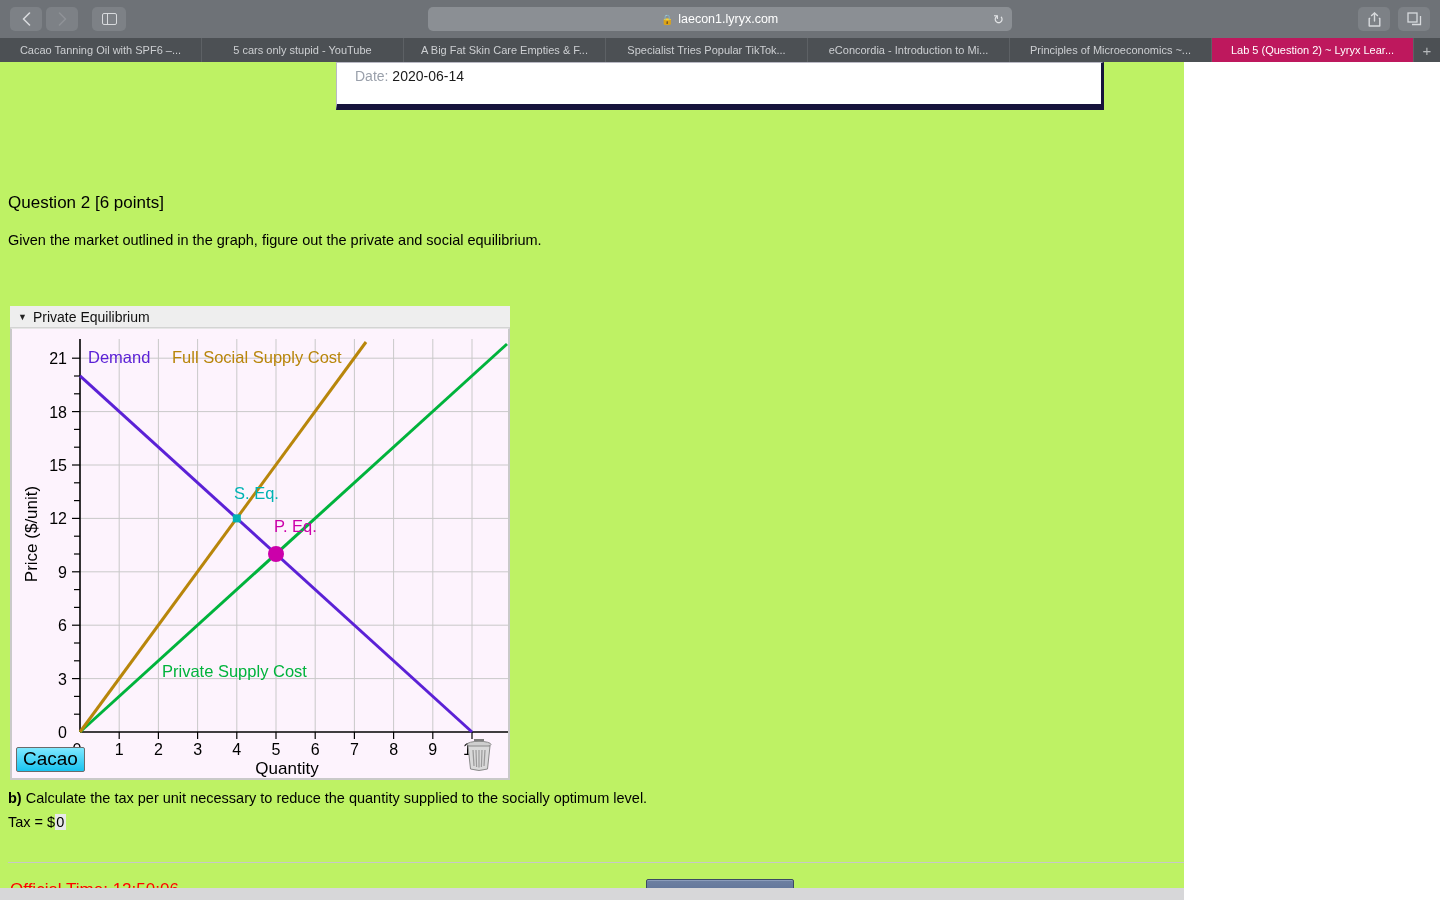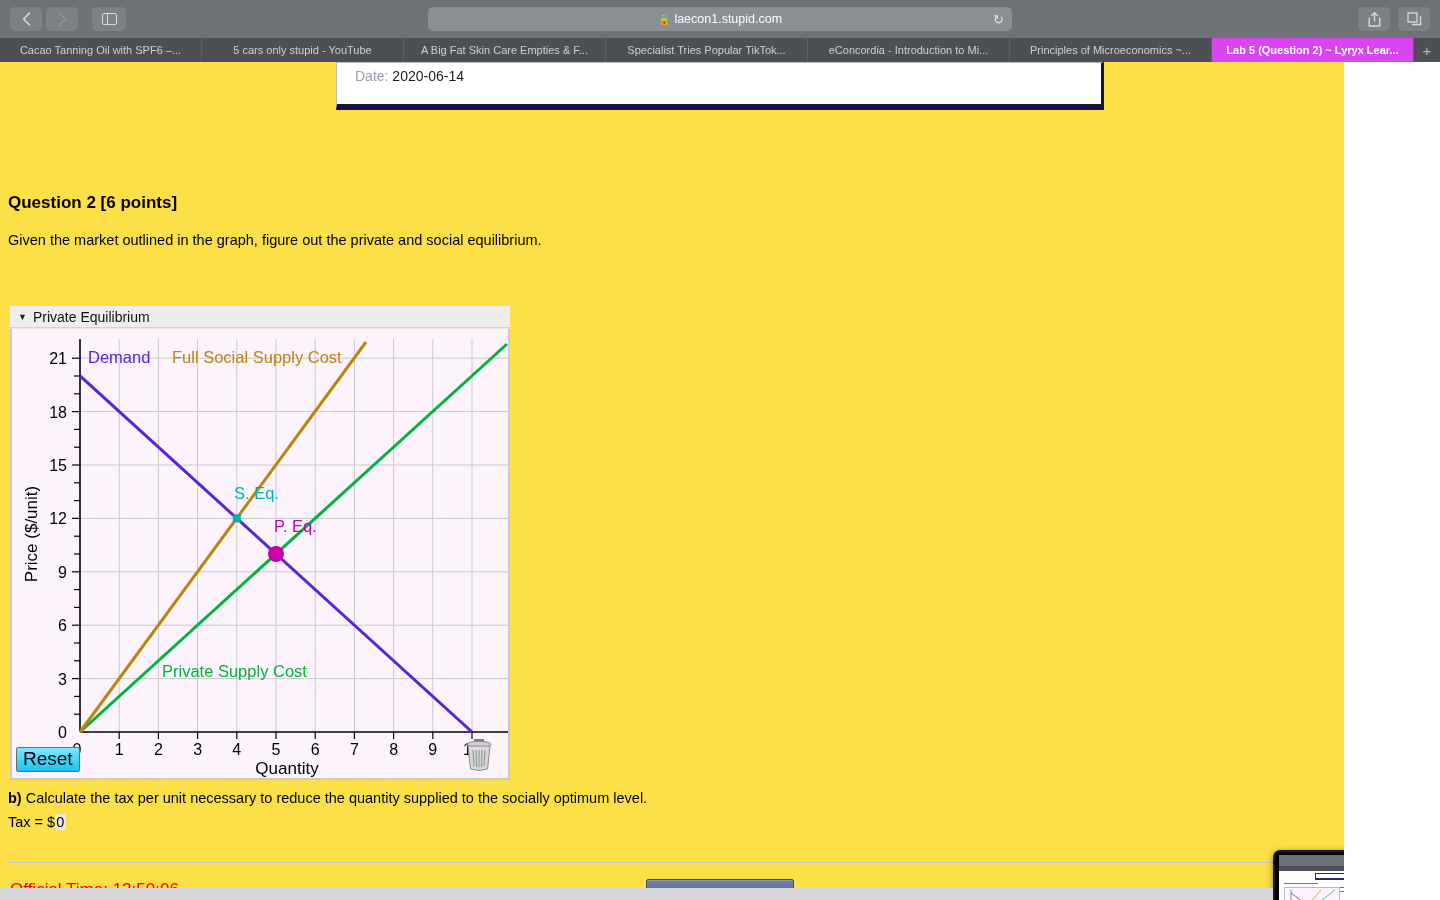--- a/index.html
+++ b/index.html
@@ -91,57 +91,57 @@
     justify-content: center;
     font-size: 11px;
     color: #cdcfd2;
     border-right: 1px solid #5d6165;
     padding: 0 6px;
     white-space: nowrap;
     overflow: hidden;
     text-overflow: ellipsis;
   }
   .tab.active {
-    background: #d946ef;
+    background: #be185d;
     color: #ffffff;
-    font-weight: bold;
+    font-weight: normal;
   }
   .tab-add {
     flex: 0 0 26px;
     display: flex; align-items: center; justify-content: center;
     color: #b7babd; font-size: 15px;
   }
 
   
   #page {
     position: relative;
-    width: 1344px;
+    width: 1184px;
     height: 838px;
-    background: #fde047;
+    background: #bef264;
     overflow: hidden;
   }
 
   #header-box {
     position: absolute;
     left: 336px; top: 0px;
     width: 768px; height: 48px;
     background: #ffffff;
     border: 1px solid #b9b9c4;
     border-bottom: 6px solid #16143c;
     border-right: 3px solid #16143c;
   }
   #header-date {
     position: absolute; left: 18px; top: 5px;
     font-size: 14px; color: #1a1a1a;
   }
   #header-date .lbl { color: #9aa0ab; }
 
   #q-title {
     position: absolute; left: 8px; top: 131px;
-    font-size: 17px; font-weight: bold; color: #000;
+    font-size: 17px; font-weight: normal; color: #000;
   }
   #q-intro {
     position: absolute; left: 8px; top: 170px;
     font-size: 14.5px; color: #000;
   }
   #q-parta {
     position: absolute; left: 8px; top: 206px;
     font-size: 14.5px; color: #000;
   }
   #q-parta b { font-weight: bold; }
@@ -295,21 +295,21 @@
       <div class="chrome-btn sidebar-btn">
         <span class="sidebar-glyph">
             <i></i>
           </span>
       </div>
     </div>
 
     <div id="urlbar-wrap">
       <div id="urlbar">
         <span class="lock">🔒</span>
-        <span>laecon1.stupid.com</span>
+        <span>laecon1.lyryx.com</span>
         <span id="reload-icon">↻</span>
       </div>
     </div>
 
     <div id="toolbar-right">
       <div class="chrome-btn">
         <svg width="13" height="15" viewBox="0 0 13 15">
           <path d="M6.5 1 L6.5 9" stroke="#d8dadd" stroke-width="1.4" fill="none" stroke-linecap="round"></path>
           <path d="M3.6 3.6 L6.5 .9 L9.4 3.6" stroke="#d8dadd" stroke-width="1.4" fill="none" stroke-linecap="round" stroke-linejoin="round"></path>
           <path d="M2.2 6.4 L1.2 6.4 L1.2 14 L11.8 14 L11.8 6.4 L10.8 6.4" stroke="#d8dadd" stroke-width="1.4" fill="none" stroke-linejoin="round"></path>
@@ -462,21 +462,21 @@
         <text x="160" y="34" font-family="Liberation Sans, sans-serif" font-size="16.5" fill="#b8860b">Full Social Supply Cost</text>
         <text x="150" y="348" font-family="Liberation Sans, sans-serif" font-size="16.5" fill="#00b33c">Private Supply Cost</text>
 
         <rect x="220.8" y="185.4" width="8" height="8" fill="#00b3b3"></rect>
         <text x="222" y="170" font-family="Liberation Sans, sans-serif" font-size="16.5" fill="#00b3b3">S. Eq.</text>
 
         <circle cx="264" cy="225" r="8" fill="#cc00aa"></circle>
         <text x="262" y="203" font-family="Liberation Sans, sans-serif" font-size="16.5" fill="#cc00aa">P. Eq.</text>
       </svg>
 
-      <div id="reset-button">Reset</div>
+      <div id="reset-button">Cacao</div>
 
       <svg id="trash-icon" viewBox="0 0 30 34">
         <rect x="10" y="1" width="10" height="3" fill="#7d7d7d"></rect>
         <ellipse cx="15" cy="6.5" rx="12" ry="3.2" fill="#cfcfcf" stroke="#8a8a8a" stroke-width="1"></ellipse>
         <path d="M4 8 L6.5 31 Q15 34 23.5 31 L26 8 Z" fill="#d9d9d9" stroke="#8a8a8a" stroke-width="1"></path>
         <g stroke="#9a9a9a" stroke-width="1.2">
           <line x1="9" y1="12" x2="10" y2="28"></line>
           <line x1="12" y1="12" x2="12.6" y2="29"></line>
           <line x1="15" y1="12" x2="15" y2="29.5"></line>
           <line x1="18" y1="12" x2="17.4" y2="29"></line>

